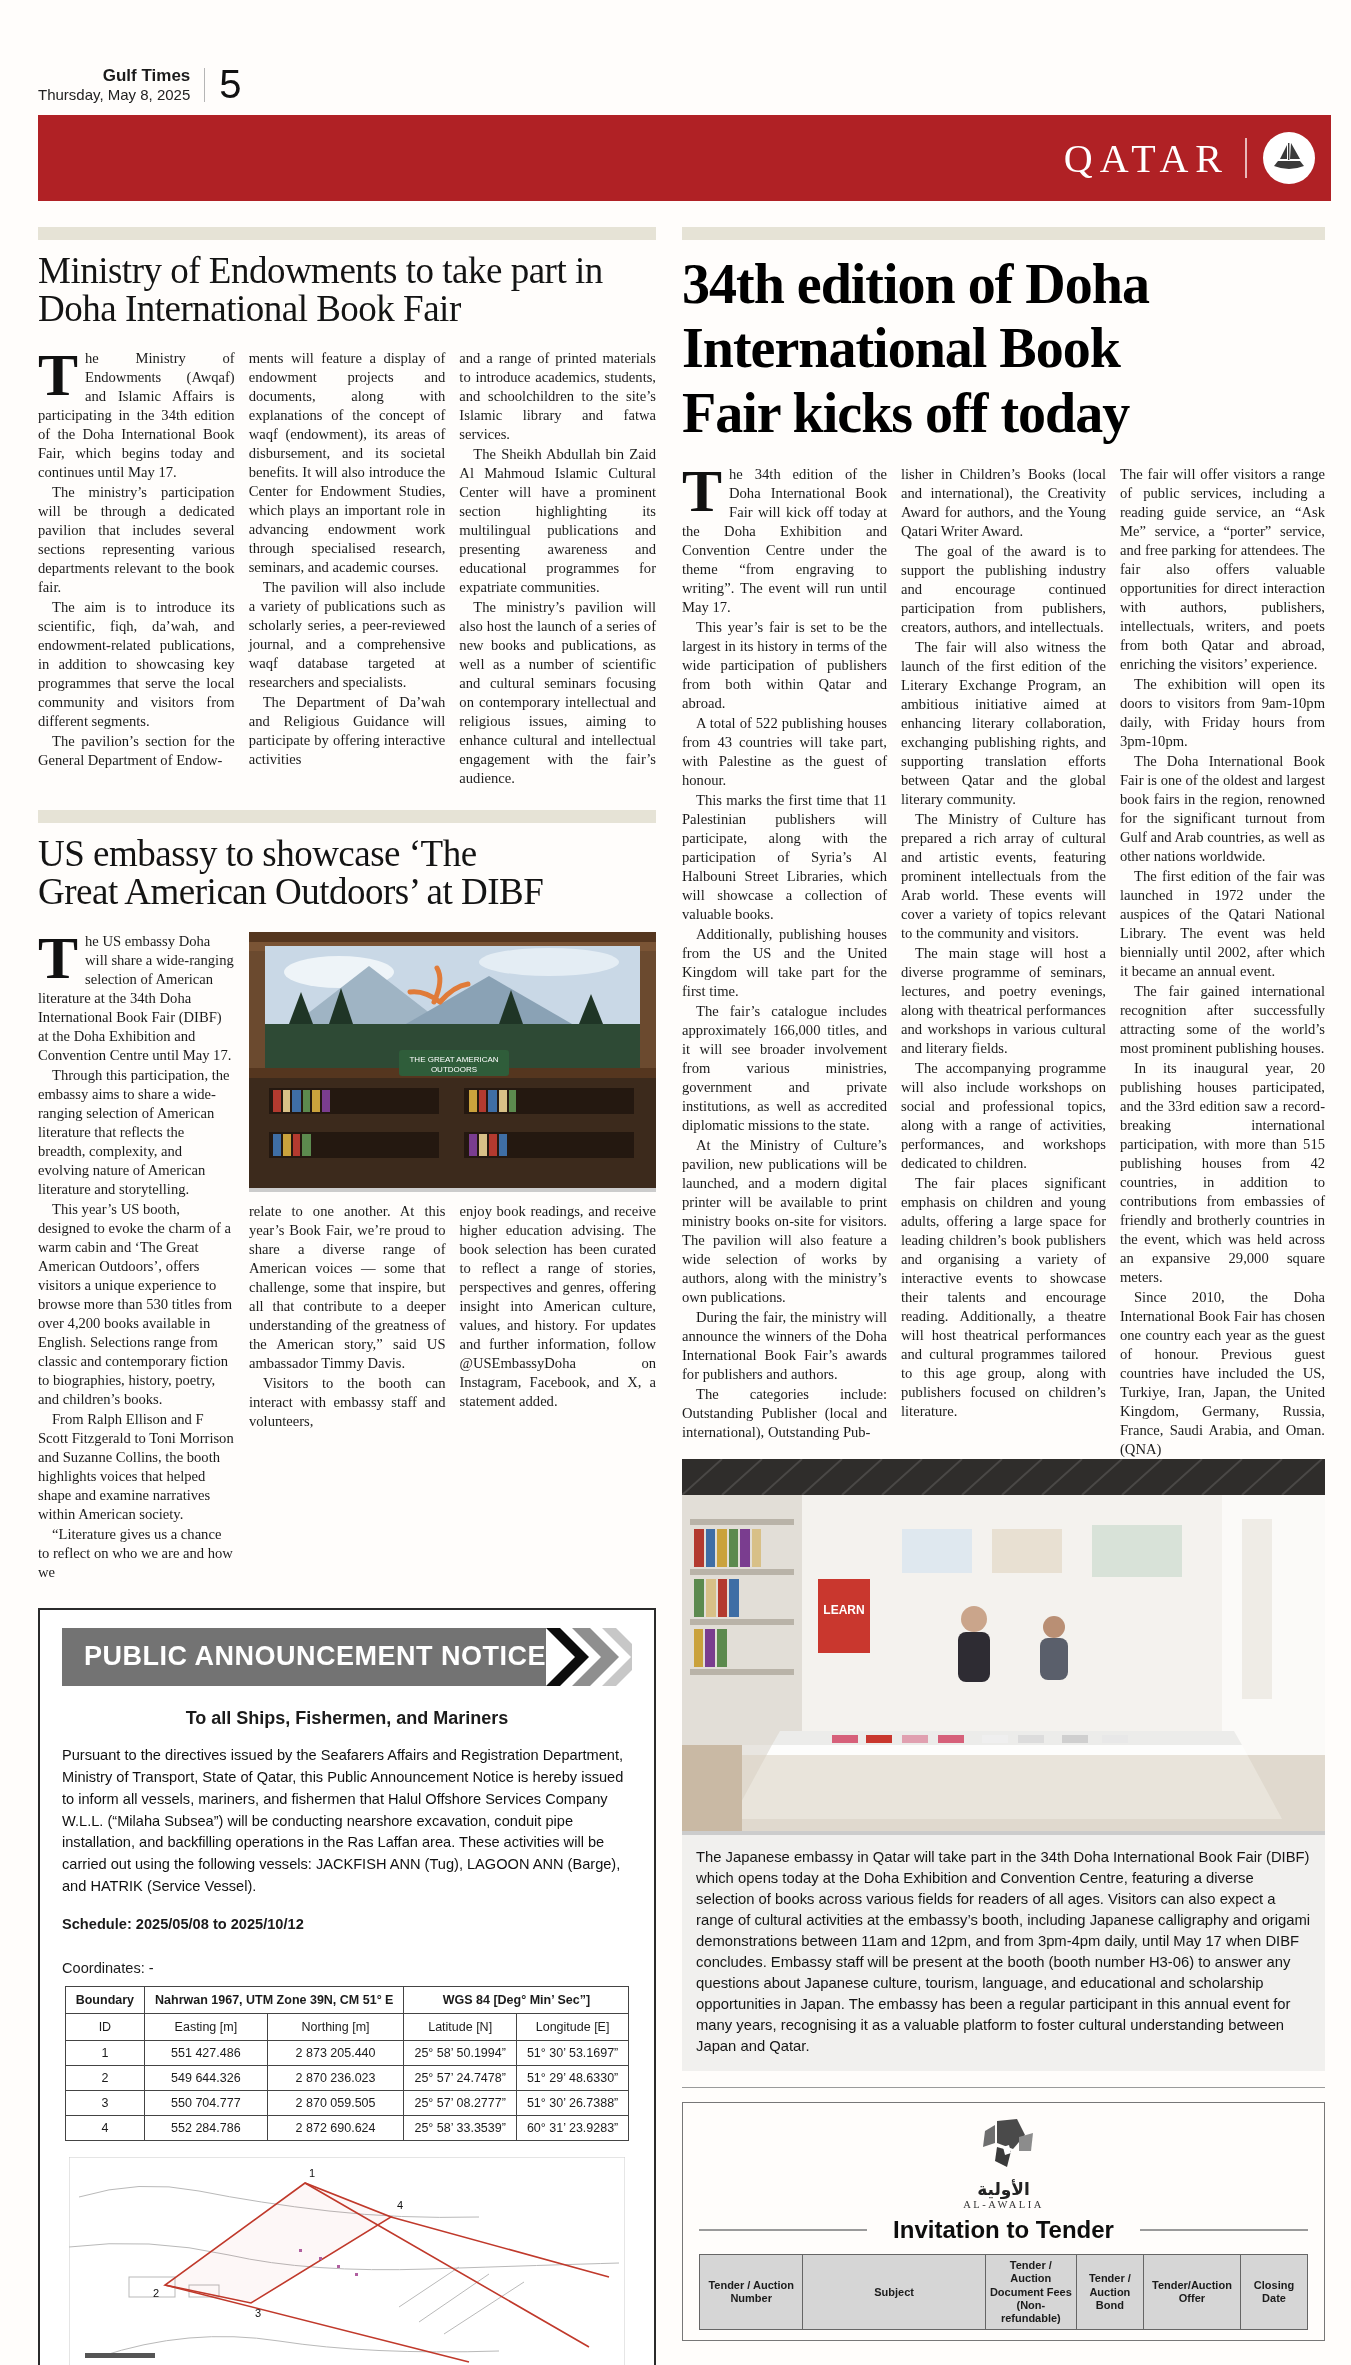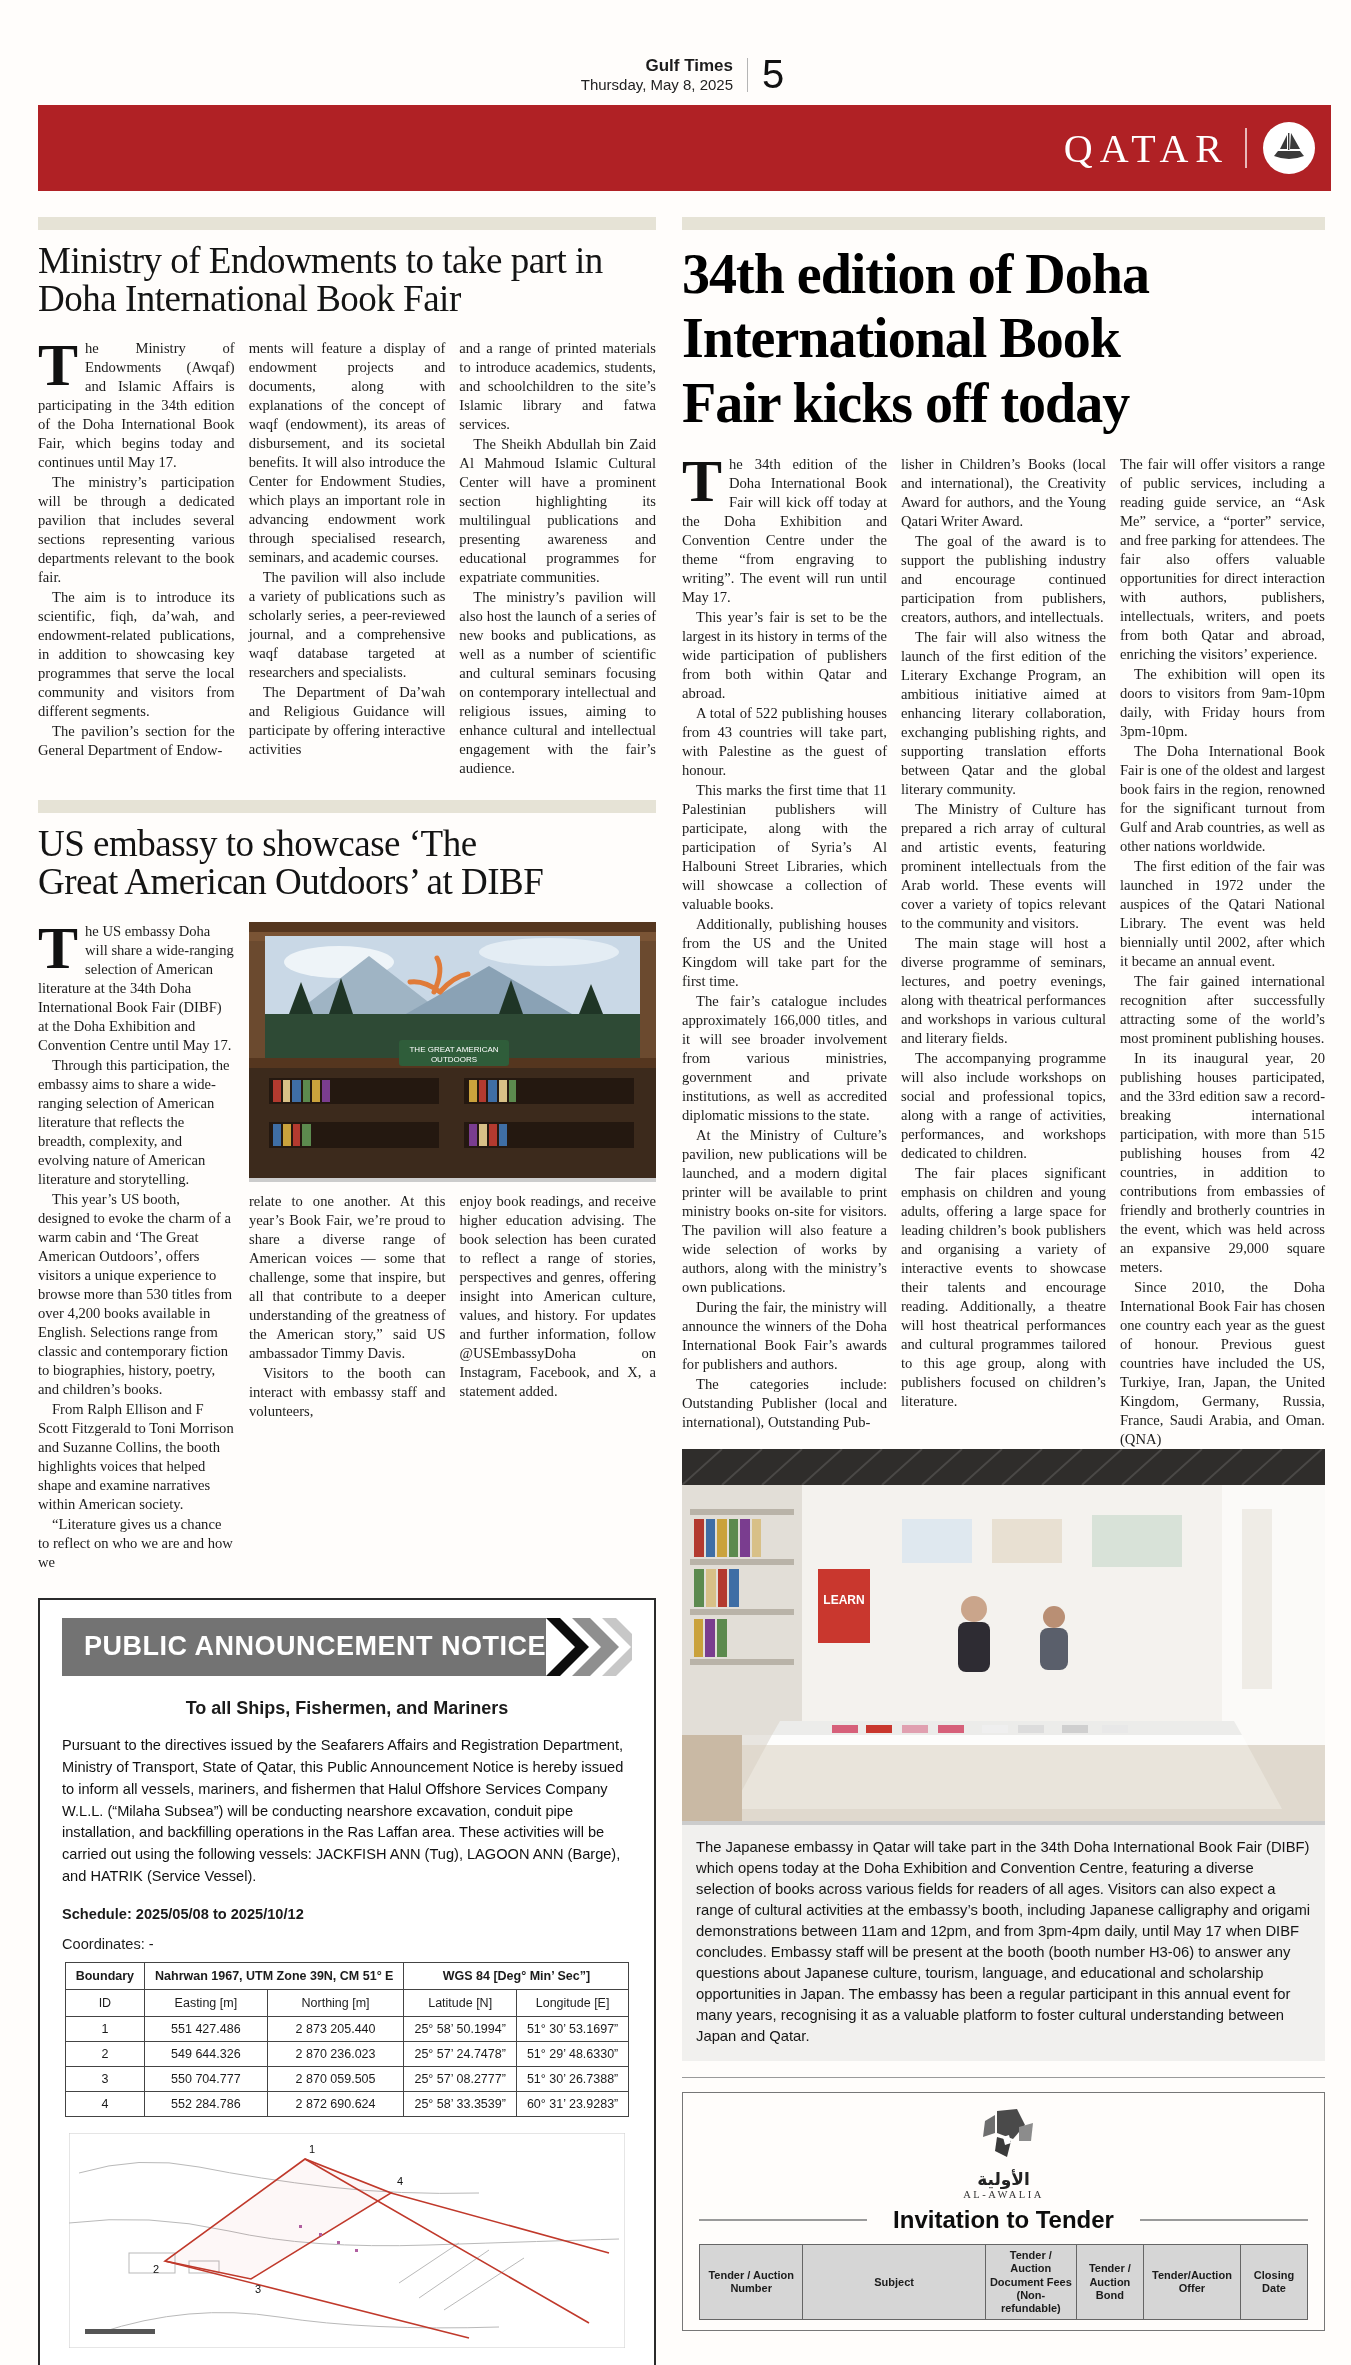--- a/index.html
+++ b/index.html
@@ -4,21 +4,21 @@
 <style>
   * { margin:0; padding:0; box-sizing:border-box; }
   html,body { background:#888; }
   .page {
     position:relative; width:1351px; min-height:2365px; margin:0 auto;
     background:#fffdfb; color:#1b1b1b;
     font-family:"Liberation Serif", serif;
     overflow:hidden; padding:0 20px 30px 38px;
   }
   
-  .masthead { display:flex; justify-content:center; align-items:center; gap:14px; padding:52px 4px 8px 0; }
+  .masthead { display:flex; justify-content:flex-start; align-items:center; gap:14px; padding:52px 4px 8px 0;margin-top:10px; }
   .mast-text { text-align:right; font-family:"Liberation Sans", sans-serif; line-height:1.15; }
   .mast-paper { font-weight:bold; font-size:17px; }
   .mast-date  { font-size:15px; color:#222; }
   .mast-rule  { width:1px; height:34px; background:#b5b5b5; }
   .mast-page  { font-family:"Liberation Sans", sans-serif; font-size:40px; font-weight:300; color:#111; }
   .banner {
     height:86px; background:#b02125; display:flex; align-items:center; justify-content:flex-end;
     padding-right:16px; gap:16px;
   }
   .banner-word { color:#fff; font-family:"Liberation Serif", serif; font-size:40px; letter-spacing:7px; font-weight:400; }
@@ -54,21 +54,21 @@
     margin-top:26px; border:2px solid #2b2b2b; background:#fff; padding:18px 22px 0 22px;
     font-family:"Liberation Sans", sans-serif;
   }
   .notice-head { display:flex; align-items:stretch; height:58px; margin-bottom:22px; }
   .notice-head-bar {
     background:#737373; color:#fff; flex:1; display:flex; align-items:center;
     font-size:27px; font-weight:bold; letter-spacing:0.5px; padding-left:22px;
   }
   .notice-to { text-align:center; font-weight:bold; font-size:18px; margin-bottom:16px; }
   .notice-par { font-size:14.6px; line-height:1.5; color:#111; margin-bottom:18px; }
-  .notice-schedule { font-weight:bold; font-size:14.6px; margin-bottom:14px; }
+  .notice-schedule { font-weight:bold; font-size:14.6px; margin-bottom:28px; }
   .notice-coords { font-size:14.6px; margin-bottom:10px; }
   table.coord { border-collapse:collapse; margin:0 auto 16px auto; font-size:12.5px; }
   table.coord th, table.coord td { border:1px solid #444; text-align:center; padding:6px 10px; }
   table.coord th { font-weight:bold; background:#fff; }
   table.coord .sub th { font-weight:normal; }
   table.coord td { padding:5px 10px; }
   .map-wrap { display:flex; justify-content:center; margin-bottom:14px; }
   .notice-important b { font-size:14.6px; }
   .notice-important { font-size:14.6px; line-height:1.45; margin-bottom:14px; }
   

